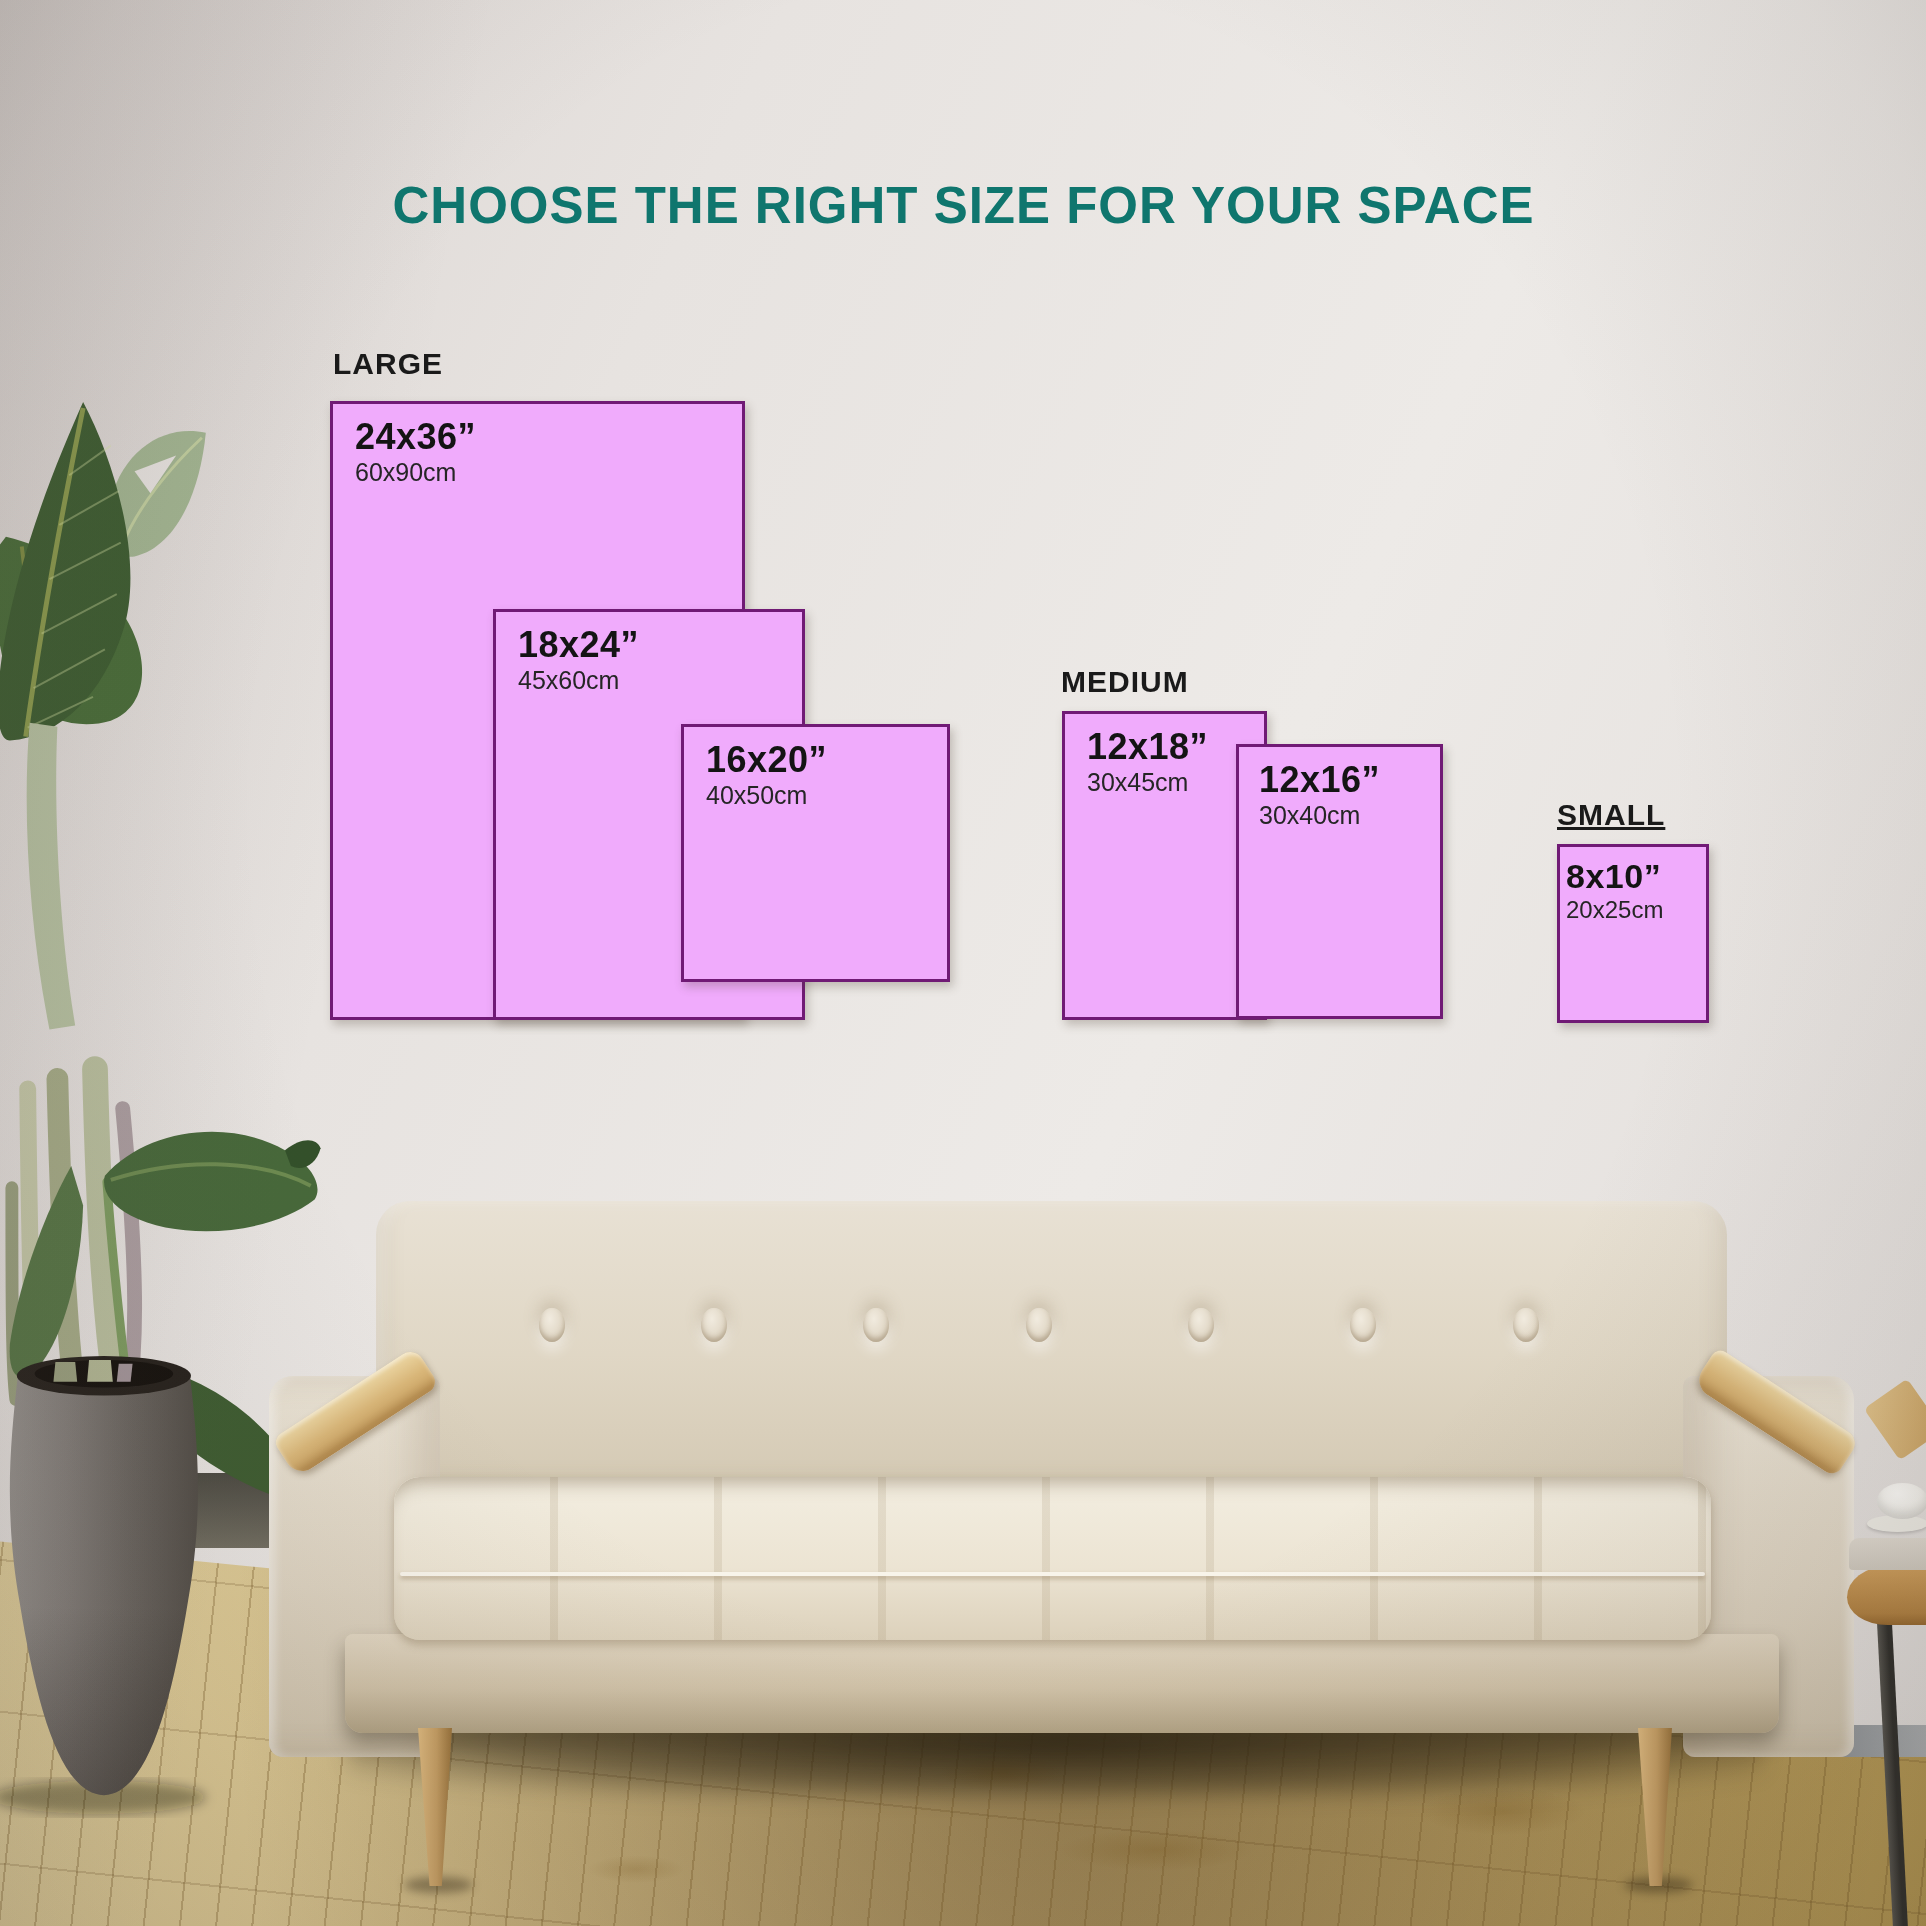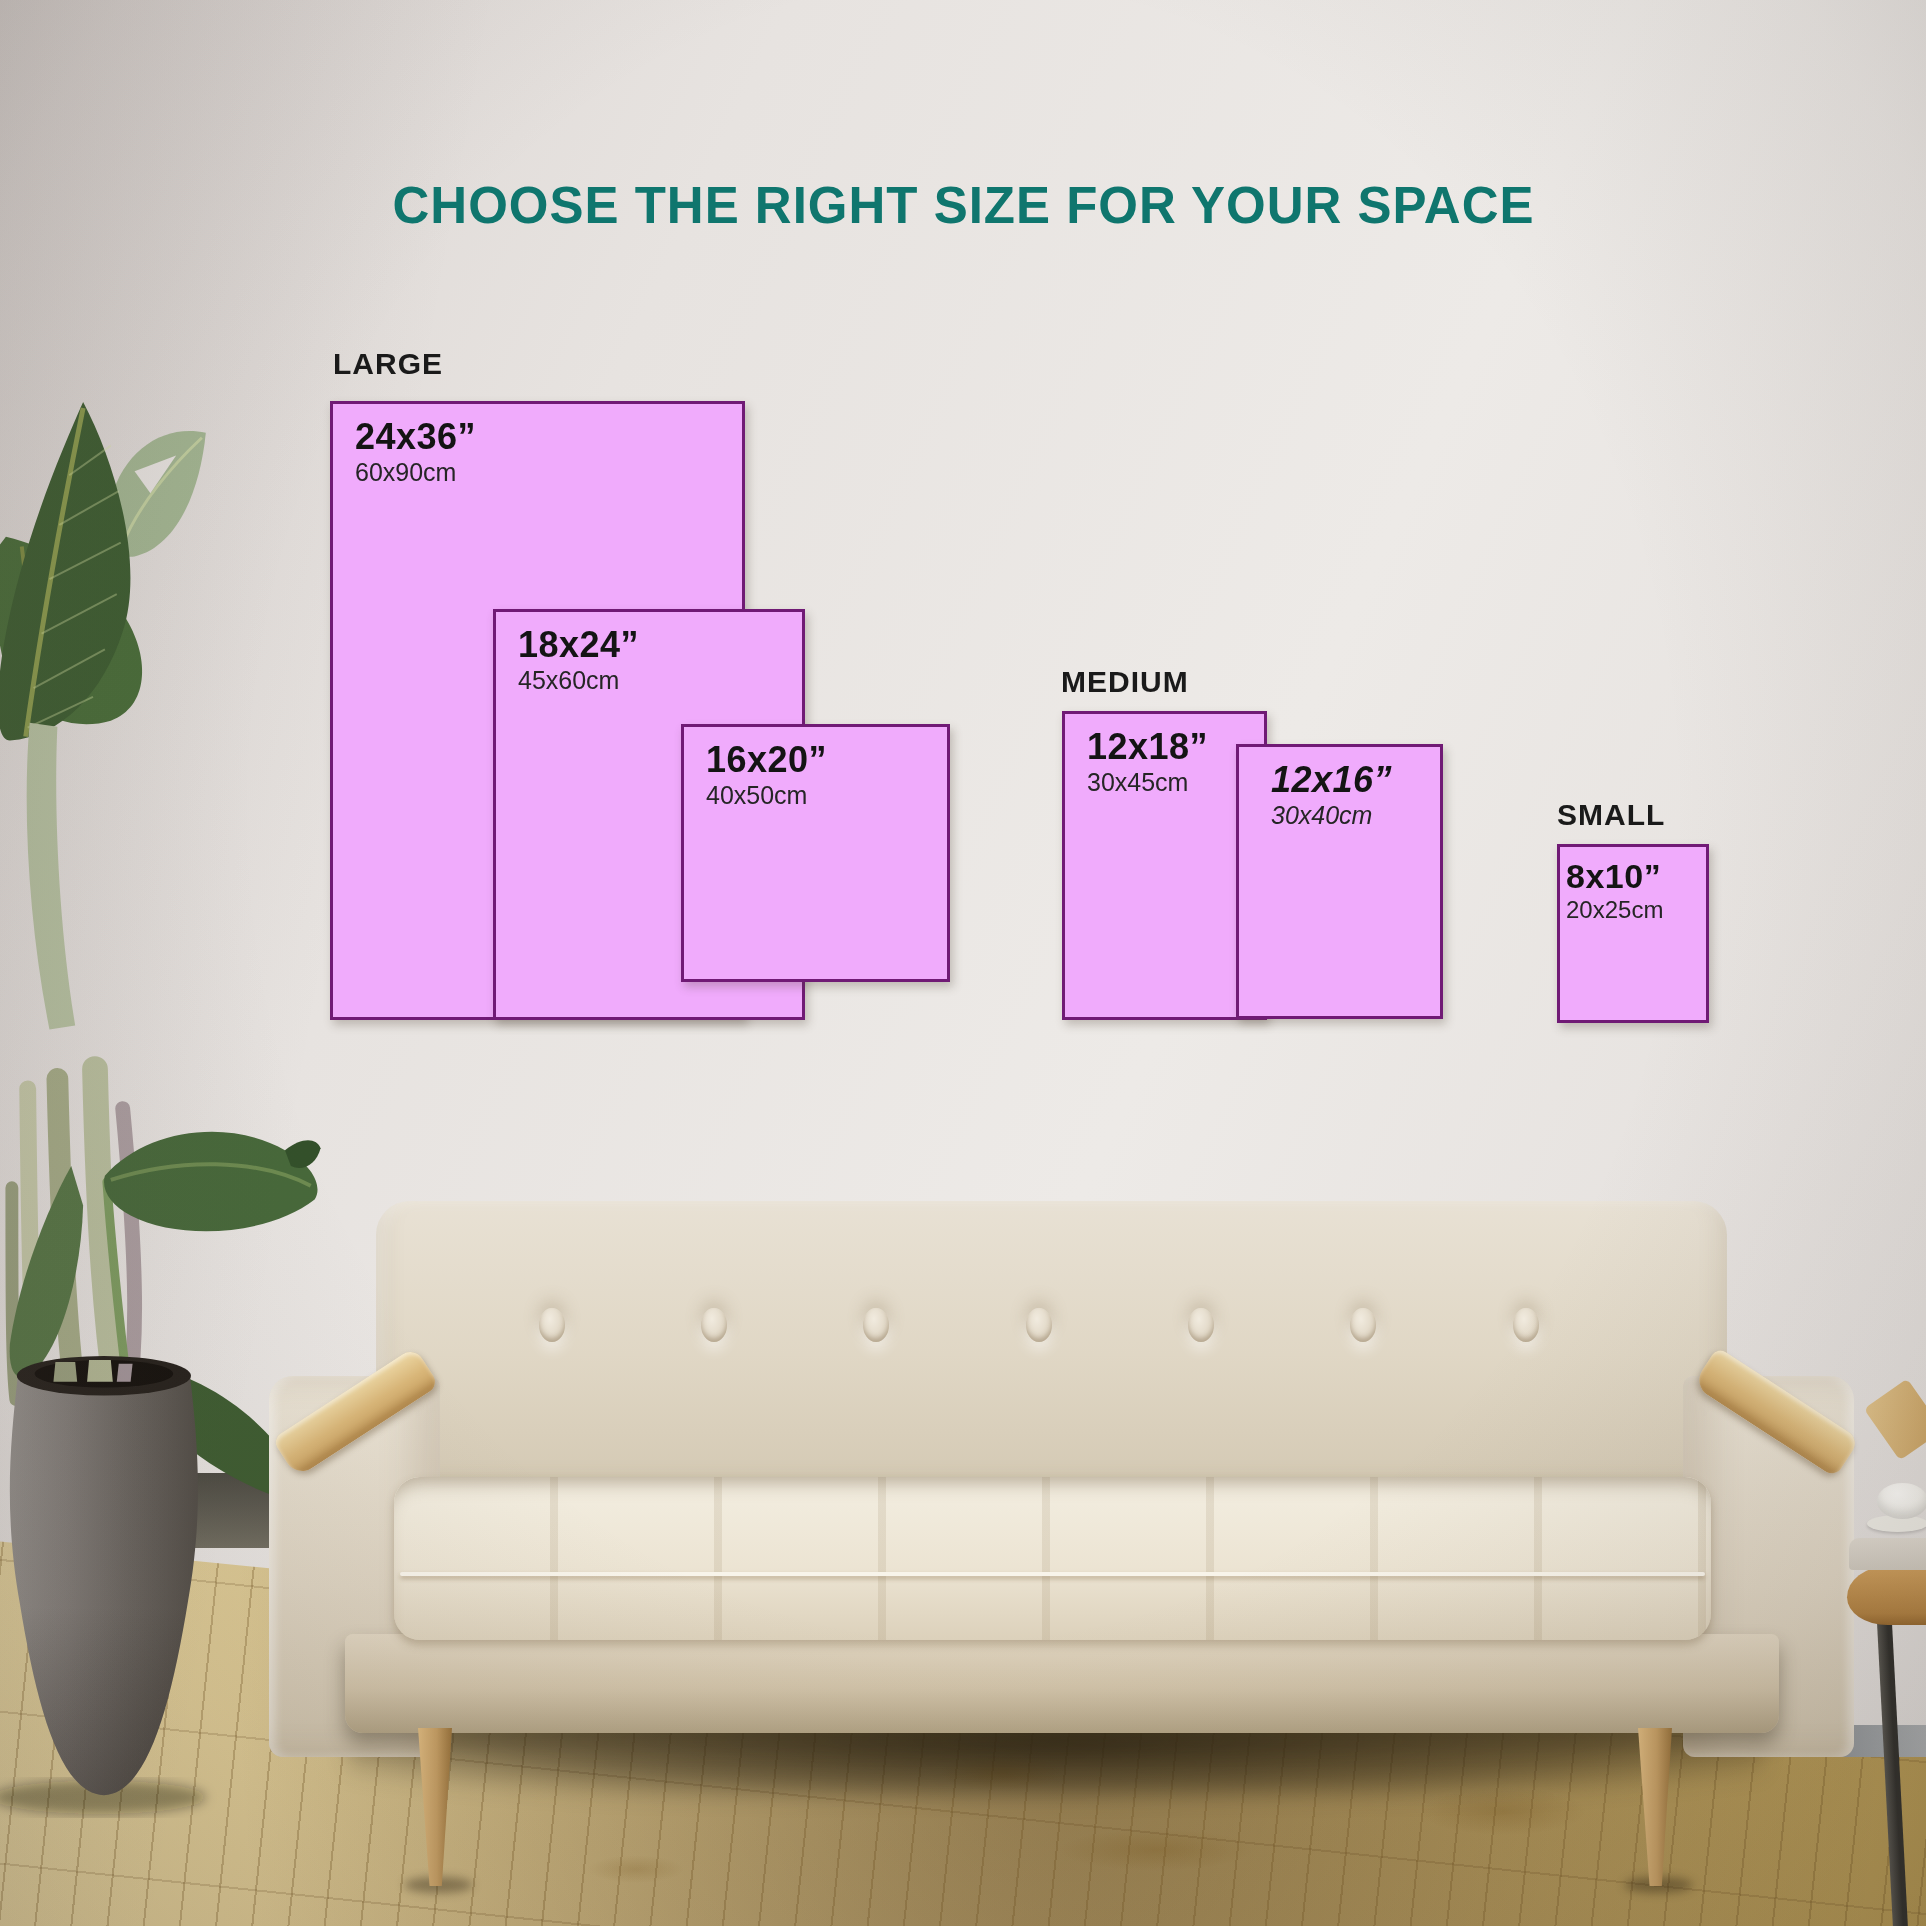--- a/index.html
+++ b/index.html
@@ -207,39 +207,39 @@
     <div class="plate"></div>
     <div class="bowl"></div>
   </div>
 
   <div class="vignette"></div>
 
   <div class="page-title">CHOOSE THE RIGHT SIZE FOR YOUR SPACE</div>
 
   <div class="group-label" style="left:333px;top:347px;">LARGE</div>
   <div class="group-label" style="left:1061px;top:665px;">MEDIUM</div>
-  <div class="group-label" style="left:1557px;top:798px;">SMALL</div>
+  <div class="group-label" style="left:1557px;top:798px;text-decoration:underline;">SMALL</div>
 
   <div class="size-box" style="left:330px;top:401px;width:415px;height:619px;z-index:10;">
     <div class="size-in">24x36”</div>
     <div class="size-cm">60x90cm</div>
   </div>
   <div class="size-box" style="left:493px;top:609px;width:312px;height:411px;z-index:11;">
     <div class="size-in">18x24”</div>
     <div class="size-cm">45x60cm</div>
   </div>
   <div class="size-box" style="left:681px;top:716px;width:269px;height:258px;z-index:12;margin-top:8px;">
     <div class="size-in">16x20”</div>
     <div class="size-cm">40x50cm</div>
   </div>
   <div class="size-box" style="left:1062px;top:711px;width:205px;height:309px;z-index:10;">
     <div class="size-in">12x18”</div>
     <div class="size-cm">30x45cm</div>
   </div>
-  <div class="size-box" style="left:1236px;top:744px;width:207px;height:275px;z-index:11;padding-left:32px;font-style:italic;">
+  <div class="size-box" style="left:1236px;top:744px;width:207px;height:275px;z-index:11;padding-left:20px;">
     <div class="size-in">12x16”</div>
     <div class="size-cm">30x40cm</div>
   </div>
   <div class="size-box" style="left:1557px;top:844px;width:152px;height:179px;z-index:10;padding-left:6px;padding-top:10px;">
     <div class="size-in" style="font-size:34px;">8x10”</div>
     <div class="size-cm" style="font-size:24px;">20x25cm</div>
   </div>
 
 </div>
 

